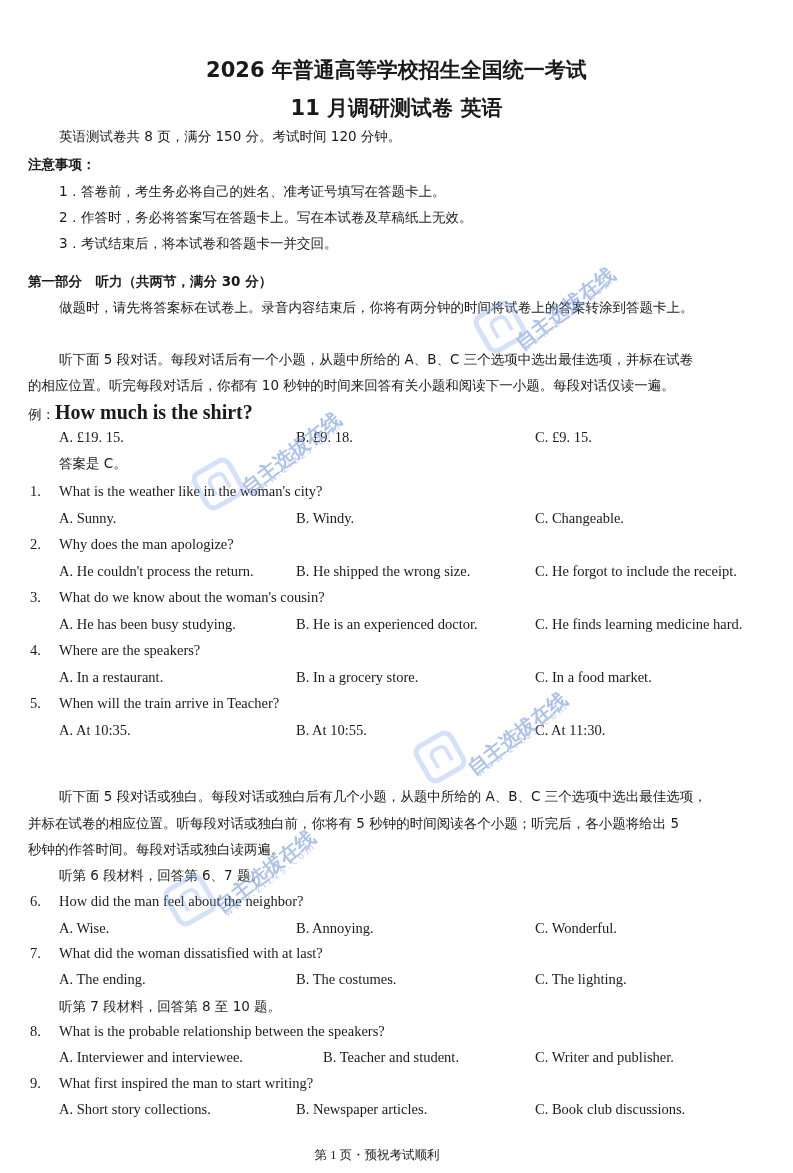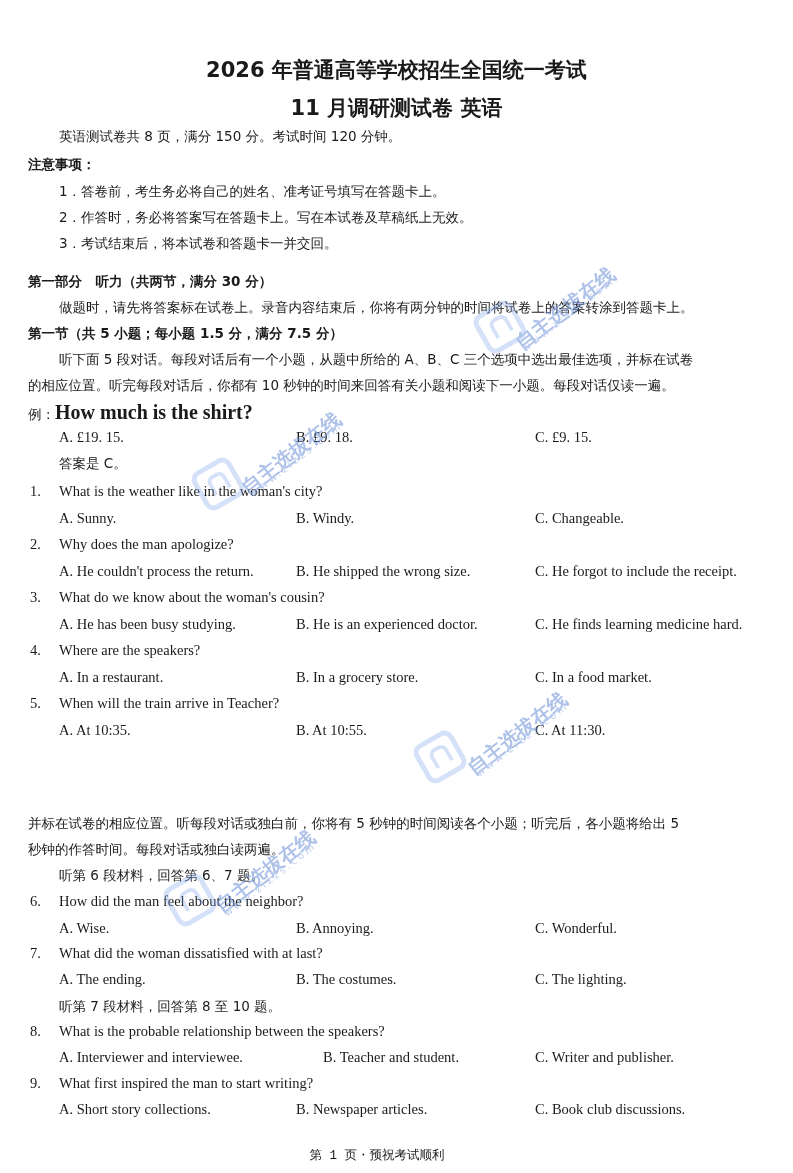--- a/index.html
+++ b/index.html
@@ -21,21 +21,21 @@
   }
   .line { position: absolute; white-space: nowrap; font-size: 13.5px; line-height: 18px; }
   .zh { font-family: "DejaVu Sans", "Liberation Sans", sans-serif; font-size: 13.5px; }
   .bold { font-weight: bold; }
   .en { font-family: "Liberation Serif", "DejaVu Serif", serif; font-size: 20px; font-weight: bold; }
   .qnum { position: absolute; left: 30px; font-family: "Liberation Serif", serif; font-size: 14.5px; }
   .qtext { position: absolute; left: 59px; font-family: "Liberation Serif", serif; font-size: 14.5px; white-space: nowrap; }
   .opt { position: absolute; font-family: "Liberation Serif", serif; font-size: 14.5px; white-space: nowrap; }
   .footer {
     position: absolute; top: 1147px; left: 0; width: 754px; text-align: center;
-    font-family: Liberation Mono, monospace; font-size: 12.5px;
+    font-family: Liberation Serif, serif; font-size: 12.5px;
   }
   .wm { position: absolute; pointer-events: none; opacity: 0.55; }
   .wm-text {
     position: absolute; color: #6a8fd8; font-family: "DejaVu Sans", sans-serif;
     font-size: 20px; font-weight: bold; white-space: nowrap; transform-origin: left top;
   }
   .wm-url {
     position: absolute; color: #8aa8e0; font-family: "DejaVu Sans", sans-serif;
     font-size: 10px; letter-spacing: 3px; white-space: nowrap; transform-origin: left top;
   }
@@ -59,21 +59,20 @@
   <div class="line zh" style="top:127px; left:59px;">英语测试卷共 8 页，满分 150 分。考试时间 120 分钟。</div>
 
   <div class="line zh bold" style="top:155px; left:28px;">注意事项：</div>
   <div class="line zh" style="top:182px; left:59px;">1．答卷前，考生务必将自己的姓名、准考证号填写在答题卡上。</div>
   <div class="line zh" style="top:208px; left:59px;">2．作答时，务必将答案写在答题卡上。写在本试卷及草稿纸上无效。</div>
   <div class="line zh" style="top:234px; left:59px;">3．考试结束后，将本试卷和答题卡一并交回。</div>
 
   <div class="line zh bold" style="top:272px; left:28px;">第一部分　听力（共两节，满分 30 分）</div>
   <div class="line zh" style="top:298px; left:59px;">做题时，请先将答案标在试卷上。录音内容结束后，你将有两分钟的时间将试卷上的答案转涂到答题卡上。</div>
 
-  <div class="line zh bold" style="top:324px; left:28px;">第一节（共 5 小题；每小题 1.5 分，满分 7.5 分）</div>
   <div class="line zh" style="top:350px; left:59px;">听下面 5 段对话。每段对话后有一个小题，从题中所给的 A、B、C 三个选项中选出最佳选项，并标在试卷</div>
   <div class="line zh" style="top:376px; left:28px;">的相应位置。听完每段对话后，你都有 10 秒钟的时间来回答有关小题和阅读下一小题。每段对话仅读一遍。</div>
 
   <div class="line" style="top:403px; left:28px;">
     <span class="zh">例：</span><span class="en">How much is the shirt?</span>
   </div>
   <div class="opt" style="top:429px; left:59px;">A. £19. 15.</div>
   <div class="opt" style="top:429px; left:296px;">B. £9. 18.</div>
   <div class="opt" style="top:429px; left:535px;">C. £9. 15.</div>
   <div class="line zh" style="top:454px; left:59px;">答案是 C。</div>
@@ -101,20 +100,21 @@
   <div class="opt" style="top:669px; left:59px;">A. In a restaurant.</div>
   <div class="opt" style="top:669px; left:296px;">B. In a grocery store.</div>
   <div class="opt" style="top:669px; left:535px;">C. In a food market.</div>
 
   <div class="qnum" style="top:695px;">5.</div>
   <div class="qtext" style="top:695px;">When will the train arrive in Teacher?</div>
   <div class="opt" style="top:722px; left:59px;">A. At 10:35.</div>
   <div class="opt" style="top:722px; left:296px;">B. At 10:55.</div>
   <div class="opt" style="top:722px; left:535px;">C. At 11:30.</div>
 
+  <div class="line zh" style="top:787px; left:59px;">听下面 5 段对话或独白。每段对话或独白后有几个小题，从题中所给的 A、B、C 三个选项中选出最佳选项，</div>
   <div class="line zh" style="top:814px; left:28px;text-align:right;">并标在试卷的相应位置。听每段对话或独白前，你将有 5 秒钟的时间阅读各个小题；听完后，各小题将给出 5</div>
   <div class="line zh" style="top:840px; left:28px;">秒钟的作答时间。每段对话或独白读两遍。</div>
   <div class="line zh" style="top:866px; left:59px;">听第 6 段材料，回答第 6、7 题。</div>
 
   <div class="qnum" style="top:893px;">6.</div>
   <div class="qtext" style="top:893px;">How did the man feel about the neighbor?</div>
   <div class="opt" style="top:920px; left:59px;">A. Wise.</div>
   <div class="opt" style="top:920px; left:296px;">B. Annoying.</div>
   <div class="opt" style="top:920px; left:535px;">C. Wonderful.</div>
 

